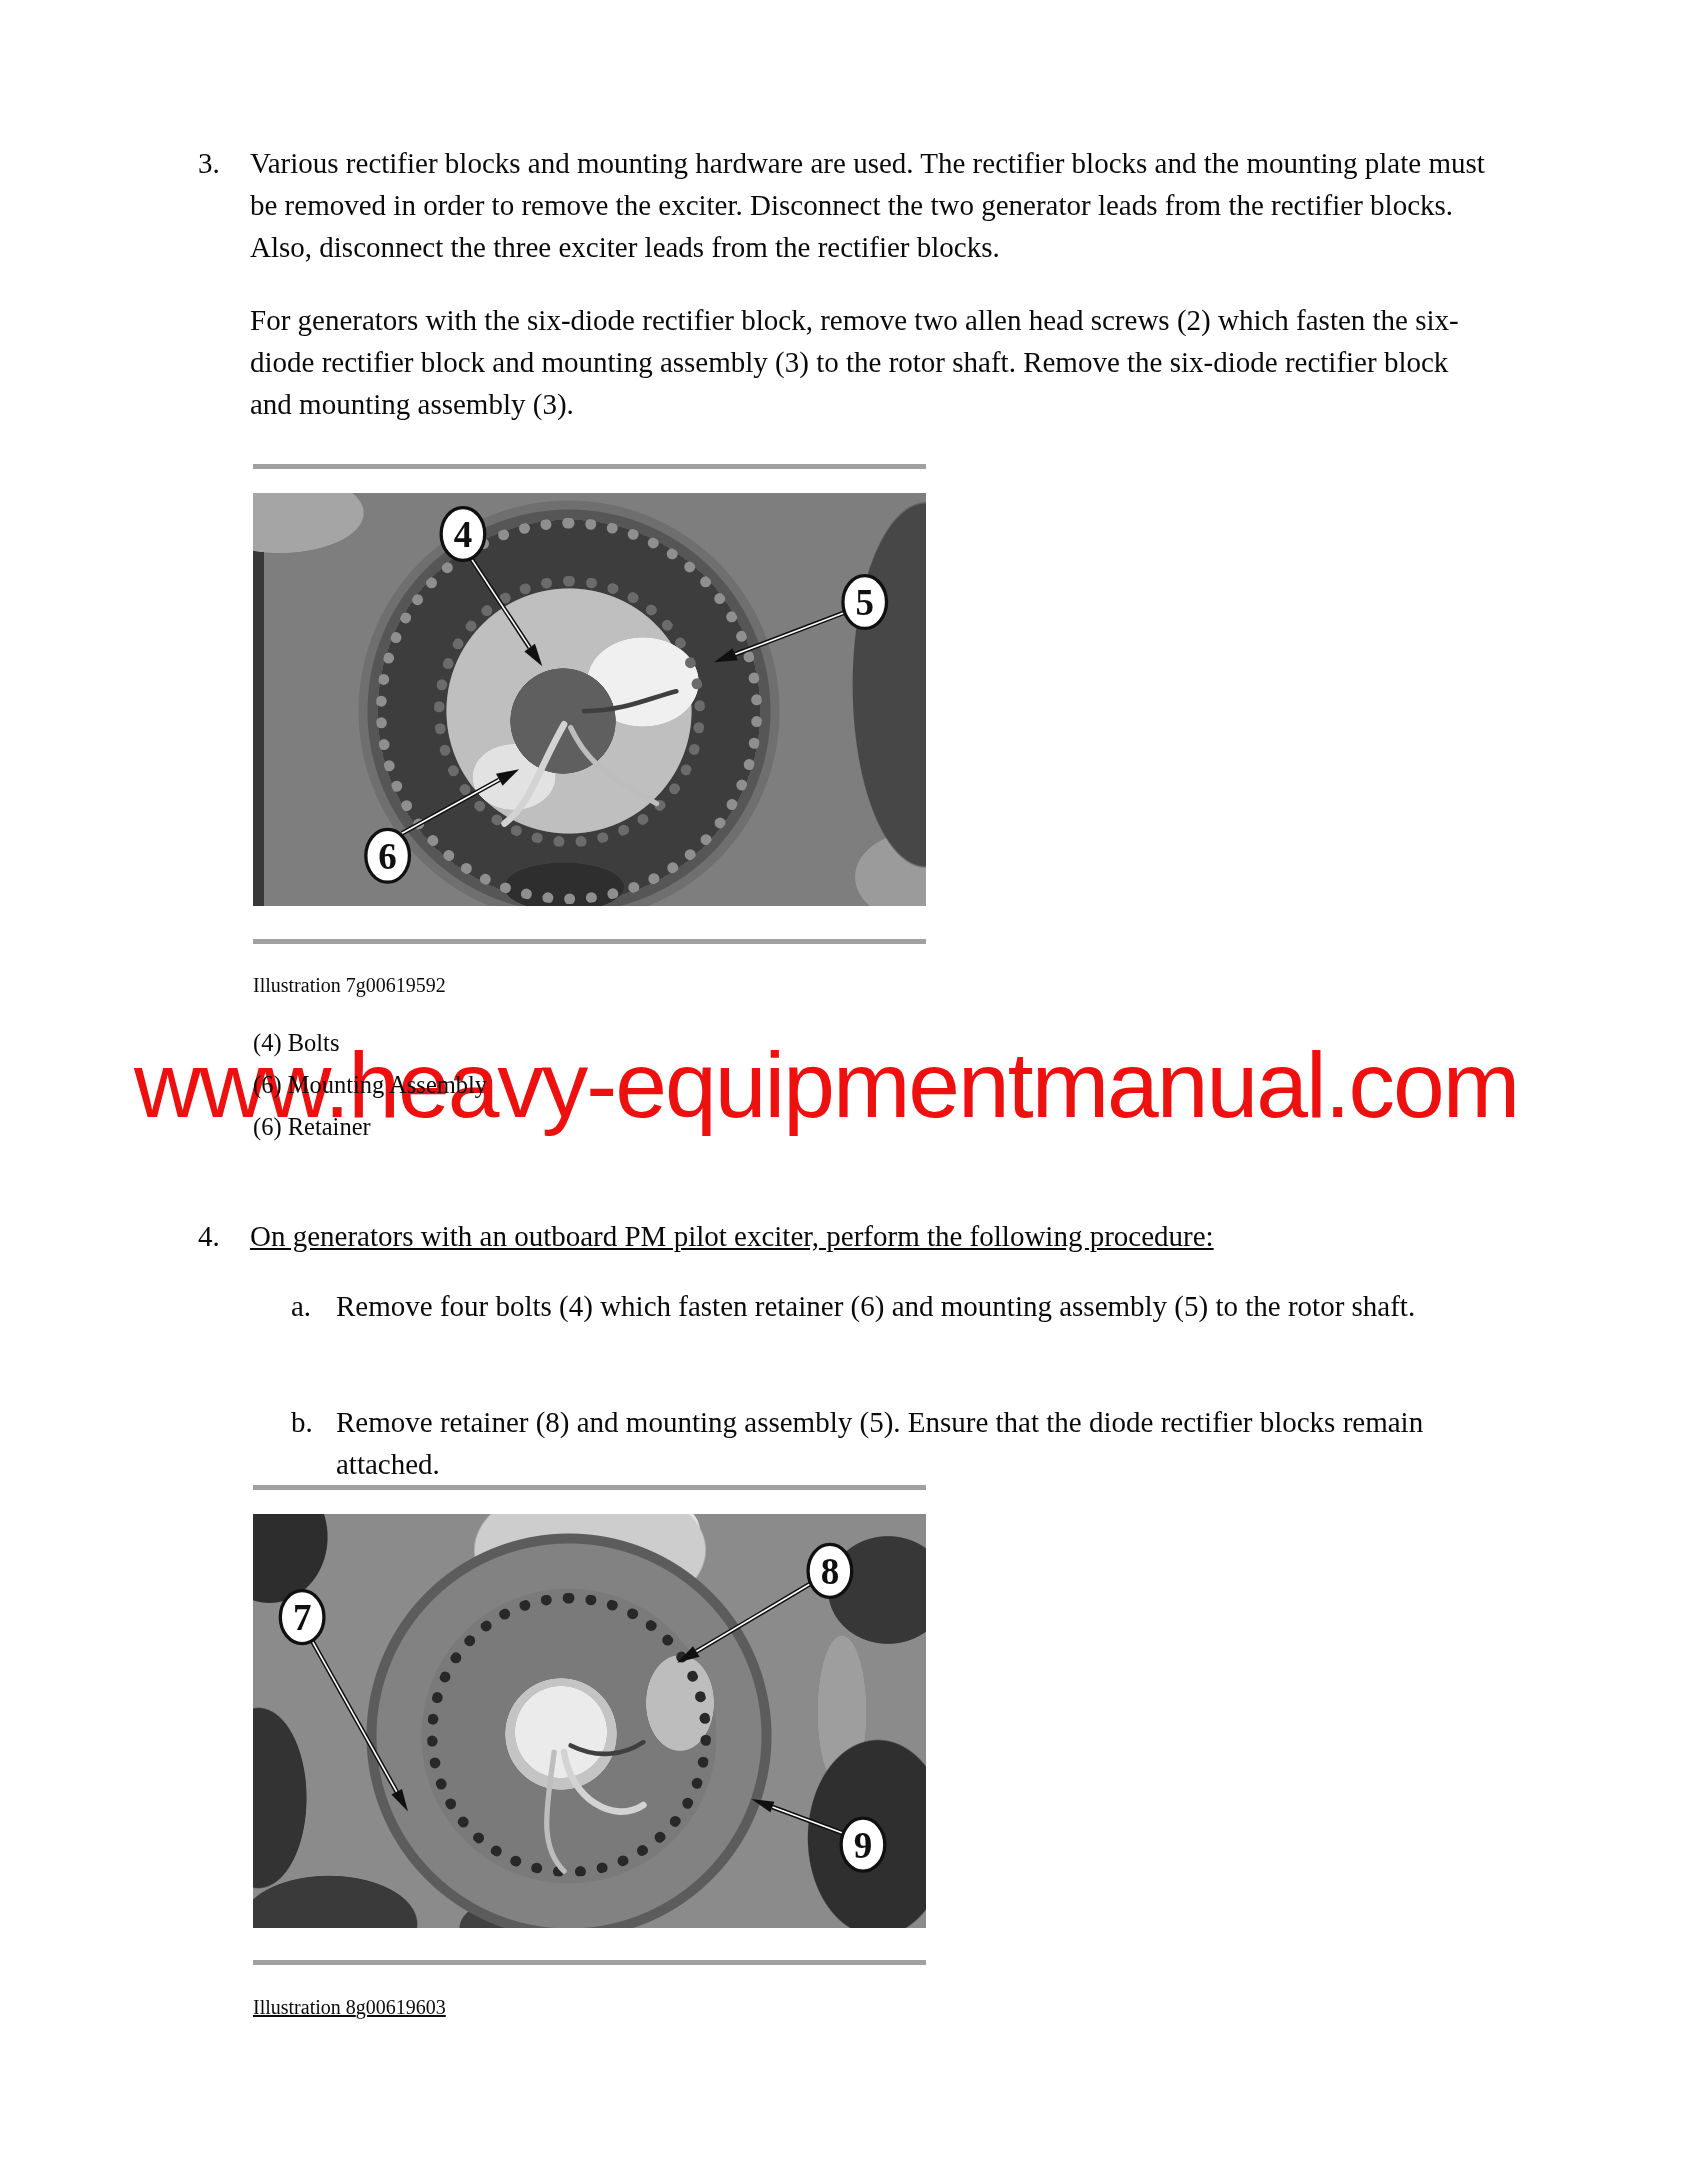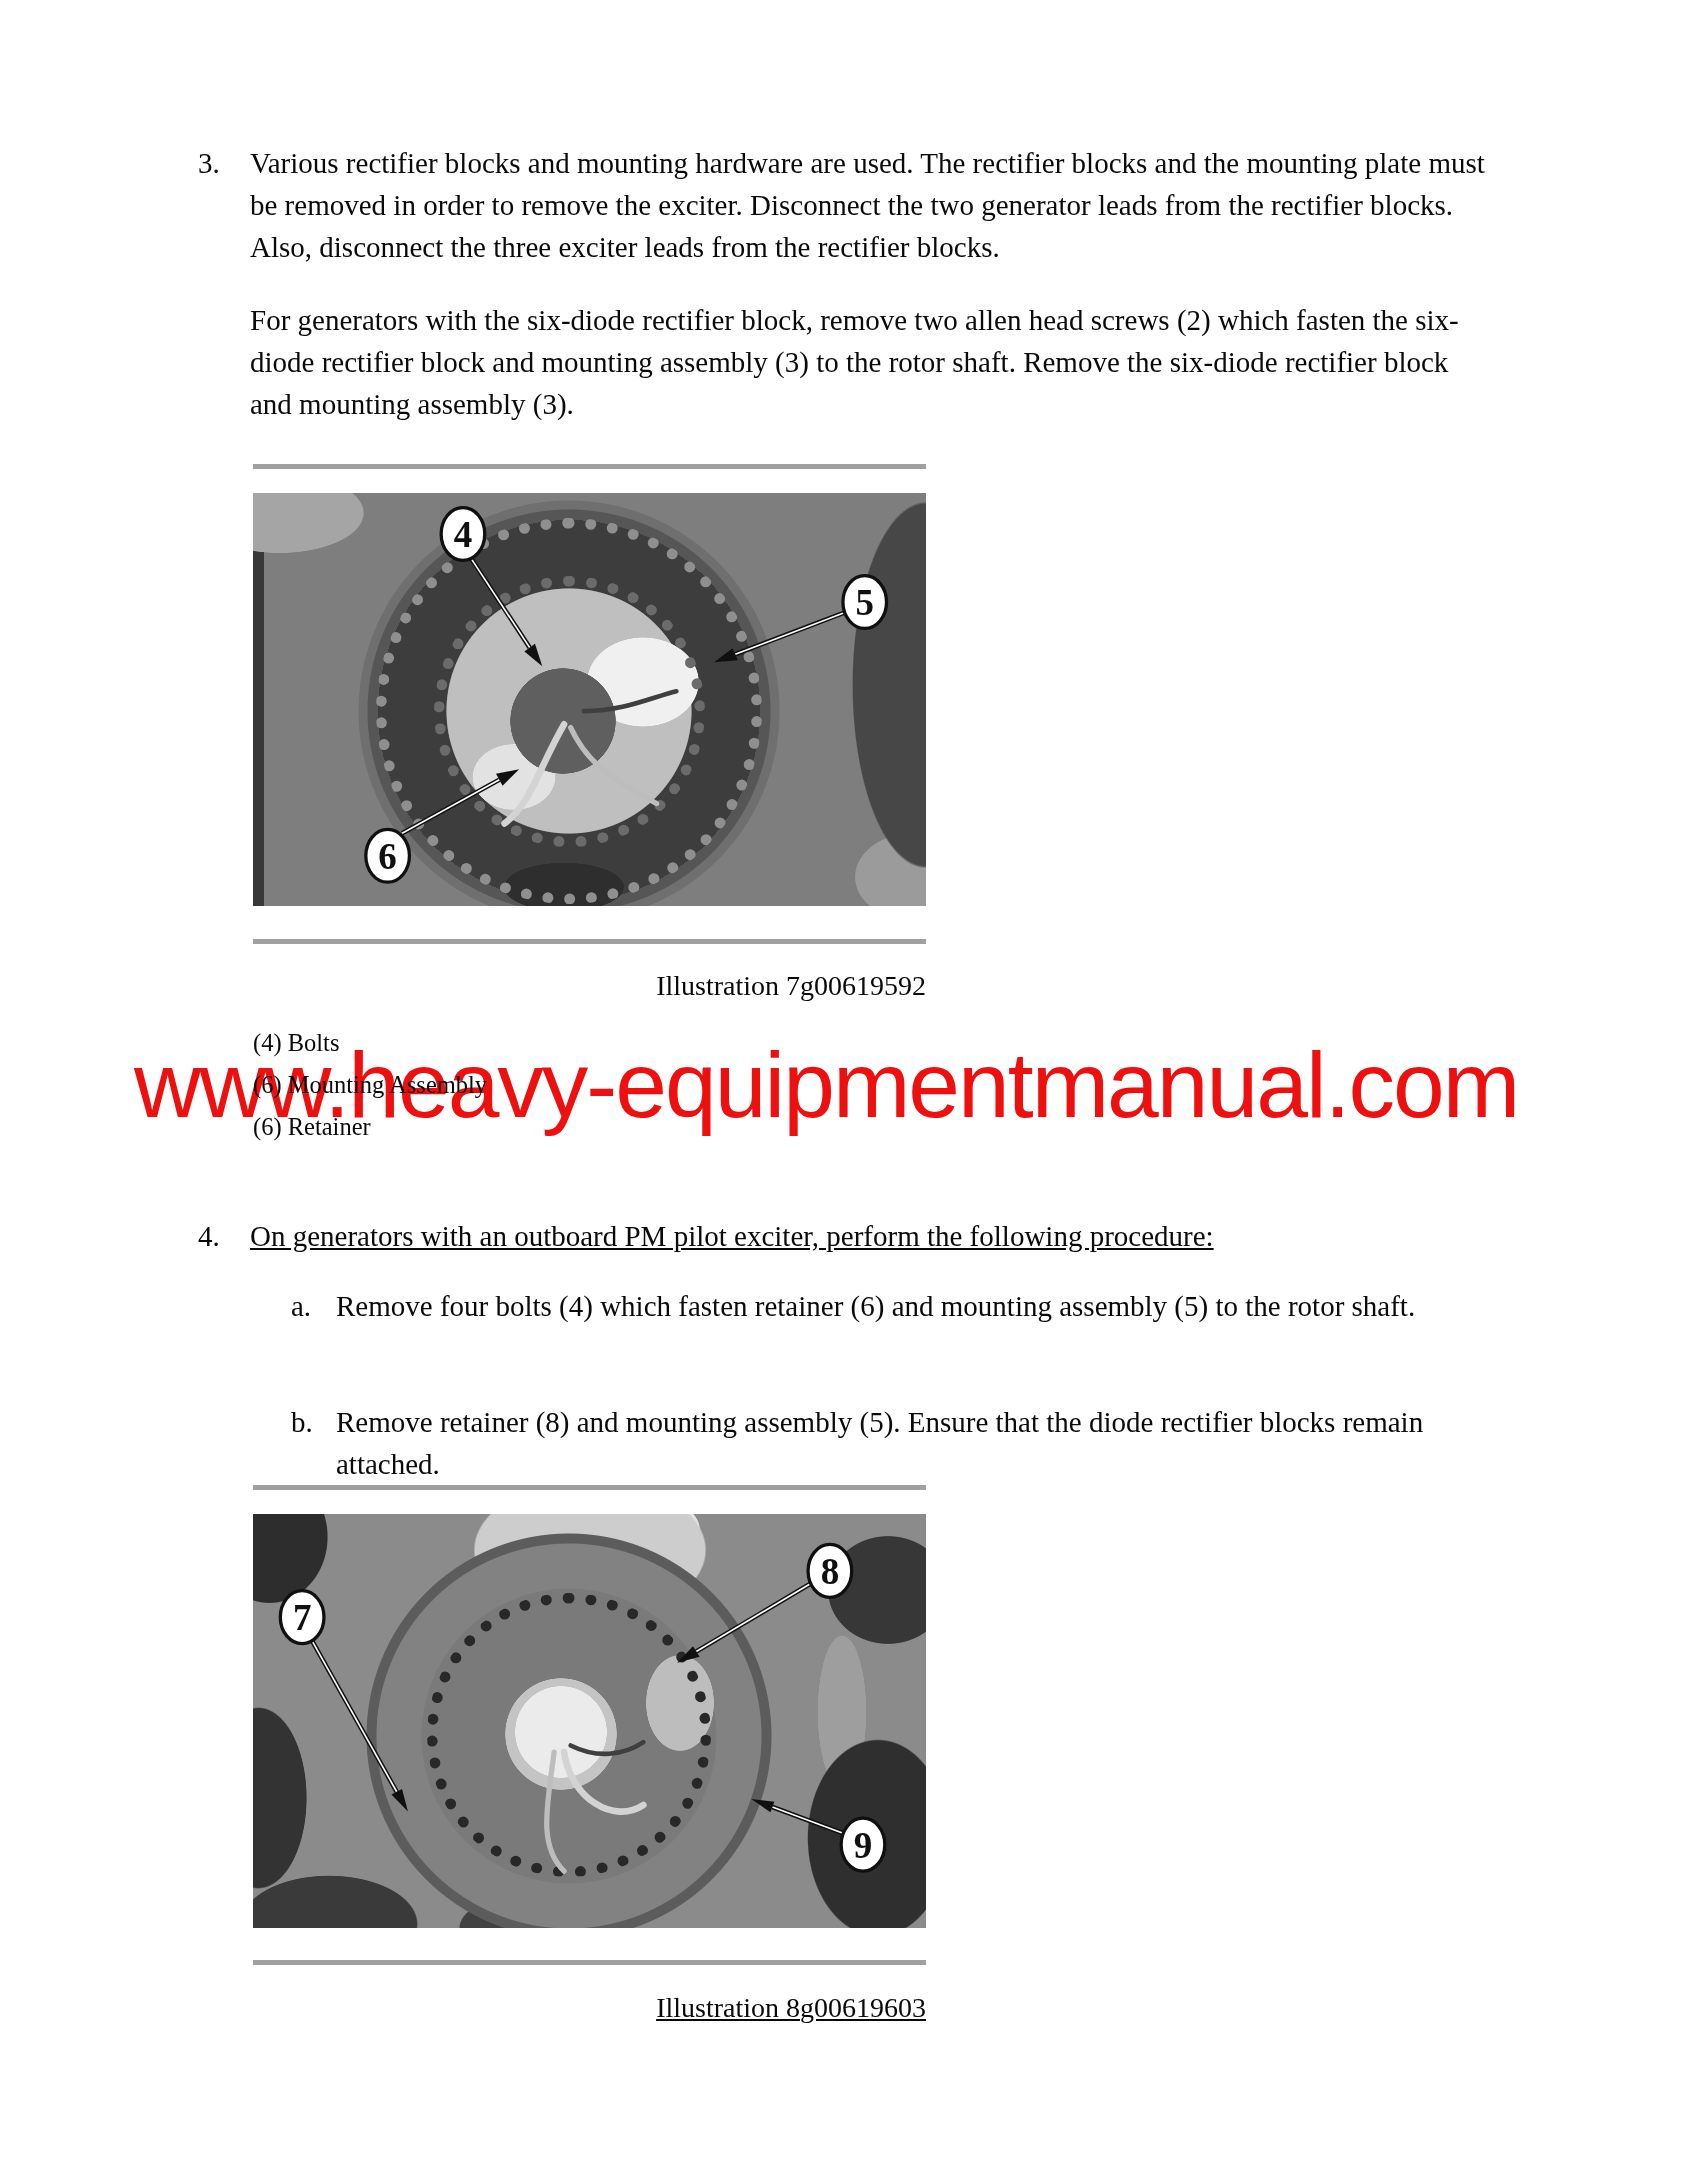--- a/index.html
+++ b/index.html
@@ -20,21 +20,21 @@
   .sub-row .txt{width:1139px;}
   .sub-a{top:1285px;}
   .sub-b{top:1401px;}
   
   .hrule{position:absolute;left:253px;width:673px;height:5.3px;background:#a0a0a0;}
   .rule-1{top:464px;}
   .rule-2{top:939px;}
   .rule-3{top:1485px;}
   .rule-4{top:1960px;}
   .caption-row{position:absolute;left:253px;width:673px;display:flex;
-               justify-content:flex-end;font-size:28px;line-height:29px;}
+               justify-content:flex-start;font-size:20px;line-height:29px;}
   .cap-1{top:971px;}
   .cap-2{top:1993px;text-decoration:underline;}
   .legend{position:absolute;left:253px;top:1022px;font-size:24.5px;line-height:42px;}
   .legend div{white-space:nowrap;}
   
   .photo{position:absolute;left:253px;width:673px;overflow:hidden;}
   .photo-1{top:493px;height:413px;background-color:#7e7e7e;background-image:
     radial-gradient(ellipse 99px 40px at 311px 394px, #2e2e2e 0 60%, rgba(0,0,0,0) 61%),
     radial-gradient(circle 53px at 310px 228px, #5f5f5f 0 99%, rgba(0,0,0,0) 100%),
     radial-gradient(ellipse 79px 63px at 390px 189px, #f0f0f0 0 70%, rgba(0,0,0,0) 71%),

